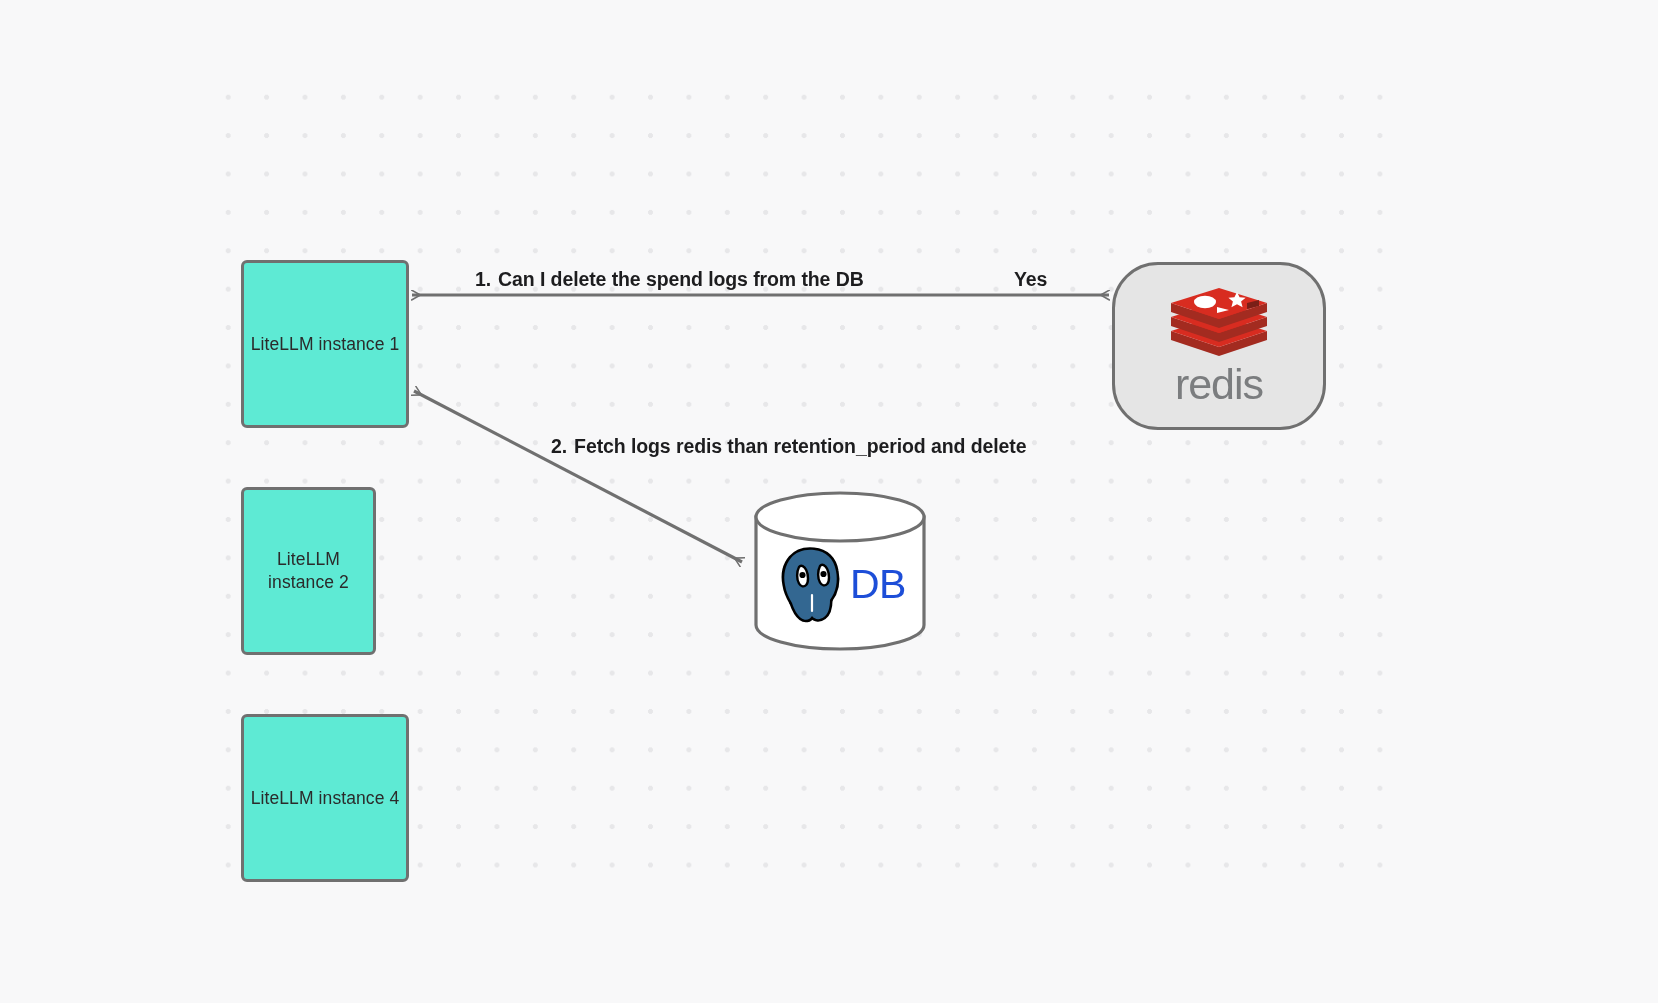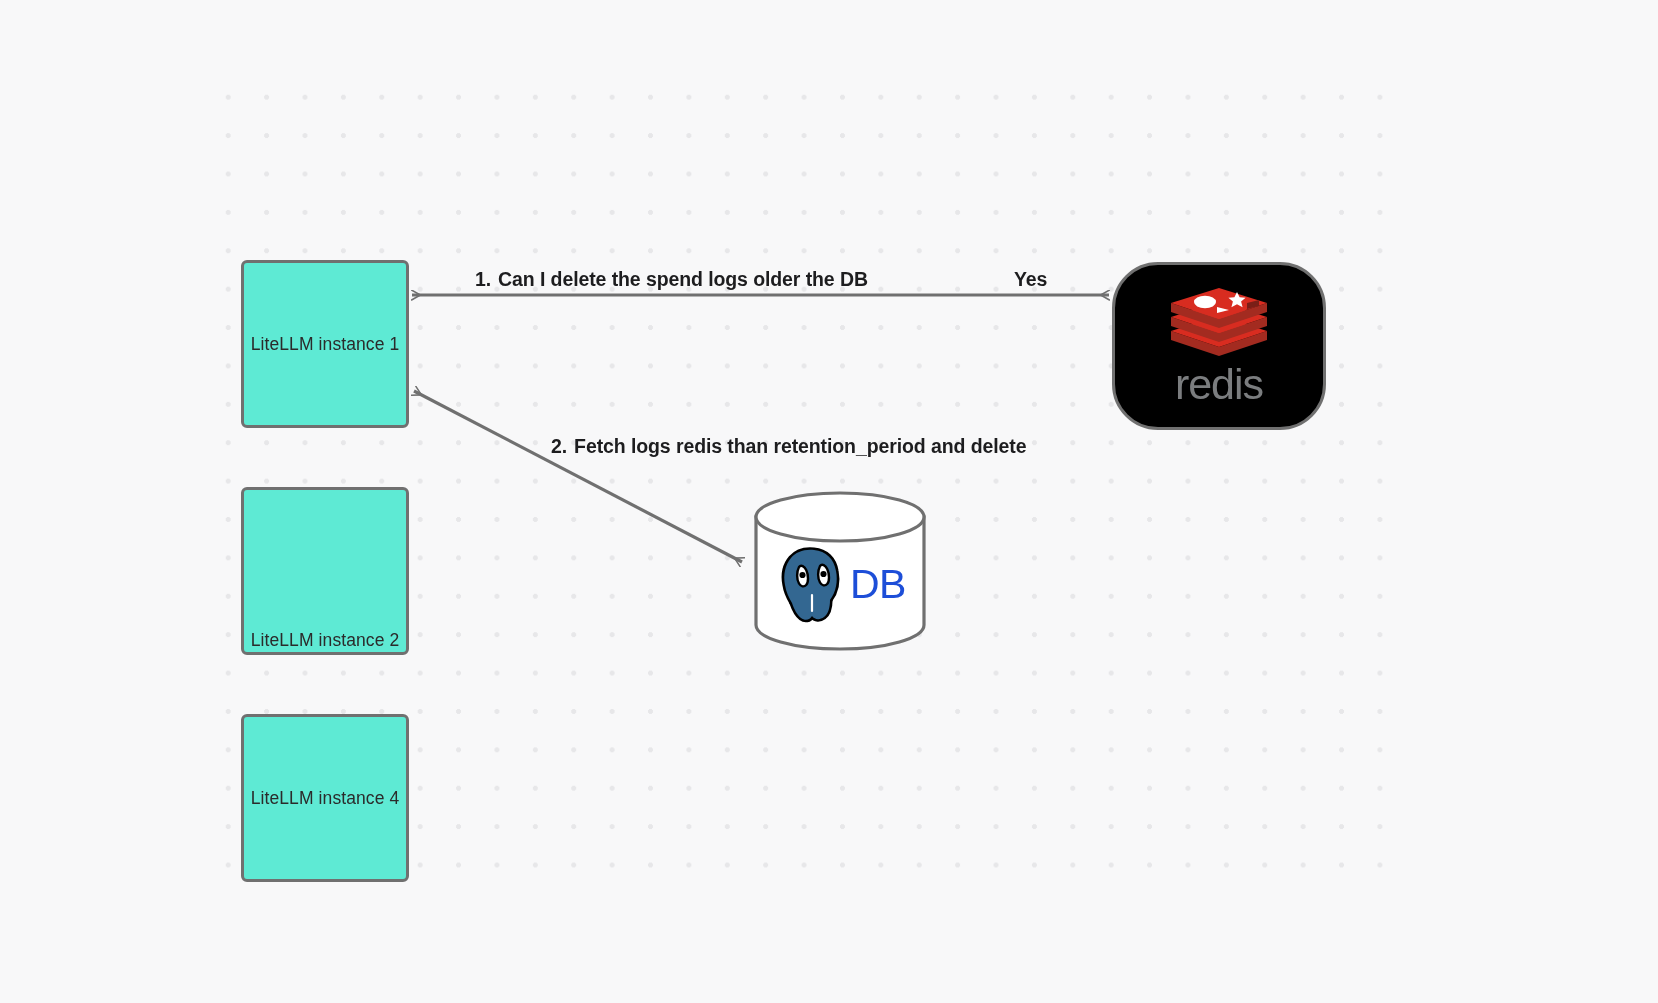--- a/index.html
+++ b/index.html
@@ -51,32 +51,32 @@
   }
   .node-label {
     font-size: 17.5px;
     color: #2b2b2b;
     font-weight: 400;
     letter-spacing: .1px;
     text-align: center;
     line-height: 1.3;
   }
   #node-litellm-1 { left: 241px; top: 260px;  width: 168px; height: 168px; }
-  #node-litellm-2 { left: 241px; top: 487px;  width: 168px; height: 168px; align-items: flex-end; }
+  #node-litellm-2 { left: 241px; top: 487px;  width: 135px; height: 168px; }
   #node-litellm-3 { left: 241px; top: 714px;  width: 168px; height: 168px; }
 
   
   #node-redis {
     position: absolute;
     left: 1112px;
     top: 262px;
     width: 214px;
     height: 168px;
     box-sizing: border-box;
-    background: #000000;
+    background: #e5e5e5;
     border: 3.4px solid #707070;
     border-radius: 46px;
     display: flex;
     flex-direction: column;
     align-items: center;
     justify-content: center;
   }
   .redis-logo {
     display: flex;
     flex-direction: column;
@@ -228,21 +228,21 @@
         </g>
         <circle cx="28.5" cy="30" r="3.1" fill="#000000"></circle>
         <circle cx="49.5" cy="29" r="3.1" fill="#000000"></circle>
         <path d="M38 50 L38 66" stroke="#ffffff" stroke-width="2.2" fill="none" stroke-linecap="round"></path>
       </svg>
       <span class="db-wordmark">DB</span>
     </div>
   </div>
 
   <div class="edge-label" id="label-step-1">
-    <span class="step-num">1.</span><span>Can I delete the spend logs older the DB</span>
+    <span class="step-num">1.</span><span>Can I delete the spend logs from the DB</span>
   </div>
 
   <div class="edge-label" id="label-yes">
     <span>Yes</span>
   </div>
 
   <div class="edge-label" id="label-step-2">
     <span class="step-num">2.</span><span>Fetch logs redis than retention_period and delete</span>
   </div>
 

